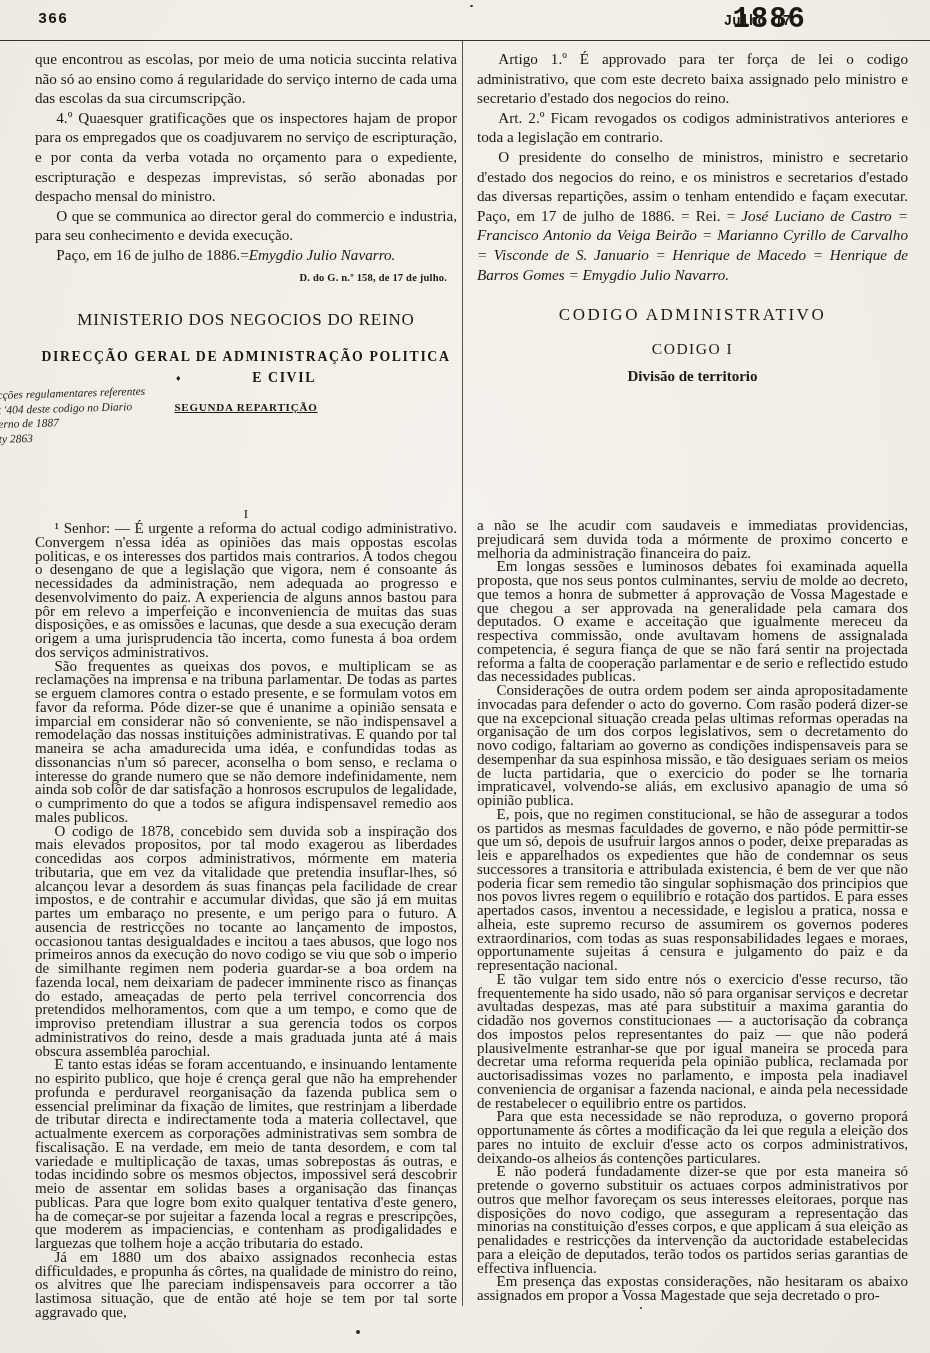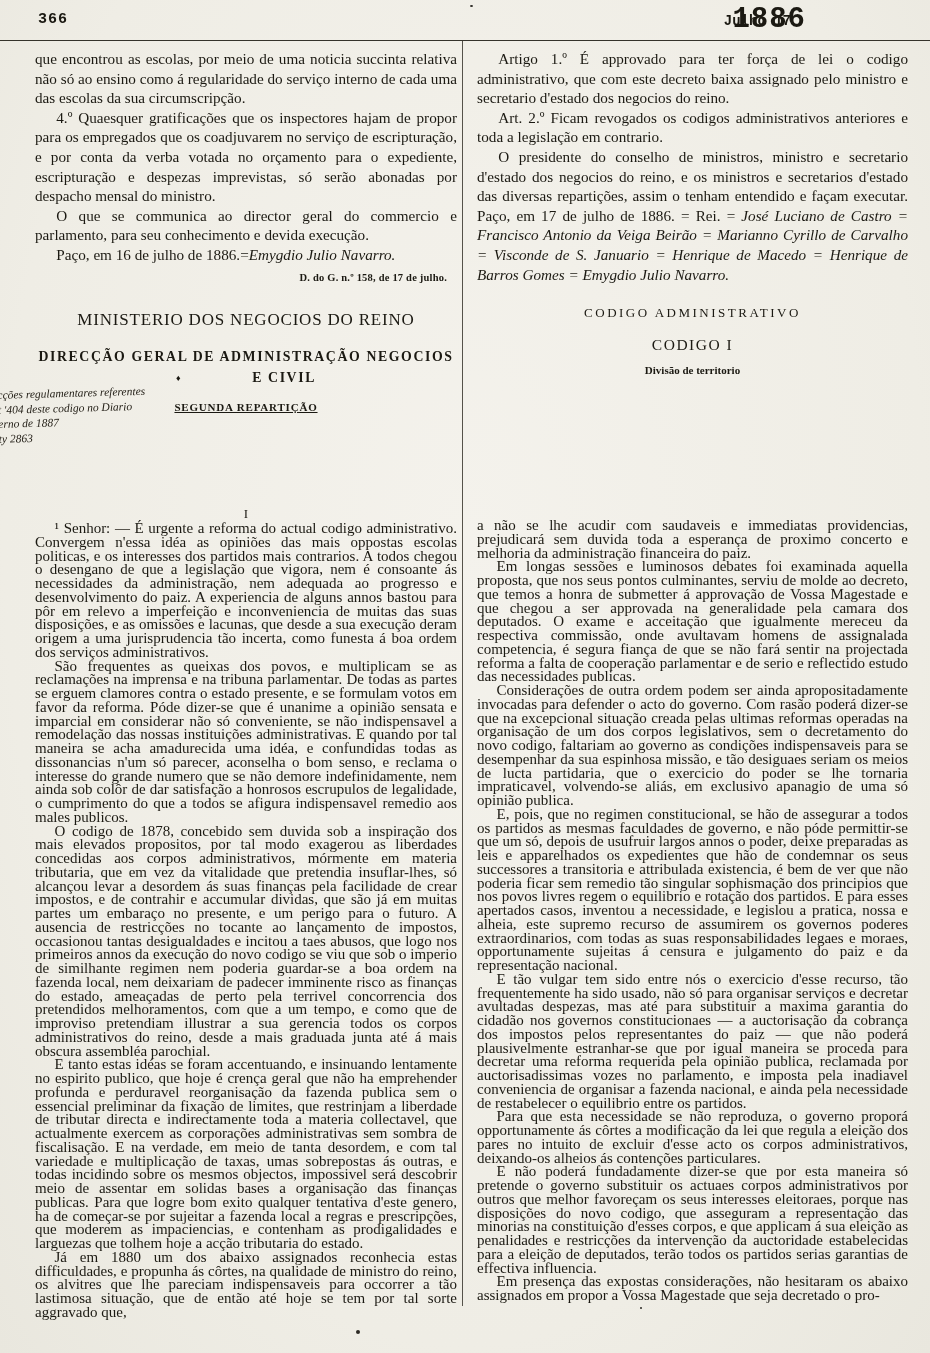--- a/index.html
+++ b/index.html
@@ -32,23 +32,23 @@
 
   .gazette-ref { text-align:right; font-size:10.5px; font-weight:bold; margin:7px 10px 0 0; letter-spacing:0.2px; }
 
   .center { text-align:center; }
   .ministry  { font-size:17px;   letter-spacing:0.8px; margin-top:27px; font-weight:normal; }
   .direction { font-size:13.8px; letter-spacing:1.6px; margin-top:16px; font-weight:bold; line-height:1.55; }
   .ornament  { font-size:9px; vertical-align:middle; margin-right:70px; }
   .repart    { font-size:11px;   letter-spacing:0.8px; margin-top:13px; font-weight:bold;text-decoration:underline; }
   .decree-intro { margin-top:11px; }
 
-  .code-heading { font-size:13px; letter-spacing:2.5px; margin-top:21px; font-weight:normal; }
+  .code-heading { font-size:17px; letter-spacing:2.5px; margin-top:21px; font-weight:normal; }
   .titulo       { font-size:15.5px; letter-spacing:1.5px; margin-top:15px; }
-  .divisao      { font-size:11px; font-weight:bold; margin-top:10px; }
+  .divisao      { font-size:15px; font-weight:bold; margin-top:10px; }
   .art-block    { margin-top:12px; }
 
   .small-text { font-size:15px; line-height:13.75px; text-align:justify; }
   .small-text p { margin:0; text-indent:1.3em; }
   .sec-num { text-align:center; font-size:13px; line-height:14px; margin-bottom:1px; font-weight:normal; }
 
   .marginalia {
     position:absolute; left:-37px; top:336px; width:210px;
     font-style:italic; font-size:11.5px; line-height:14.5px;
     color:#26221a; transform:rotate(-1.6deg);
@@ -69,28 +69,28 @@
   <div class="year">1886</div>
   <div class="datelbl">Julho 17</div>
 </div>
 <div class="top-rule"></div>
 <div class="vrule"></div>
 
 <div class="col col-left-top">
   <div class="body-text cont">
       <p class="report-para">que encontrou as escolas, por meio de uma noticia succinta relativa não só ao ensino como á regularidade do serviço interno de cada uma das escolas da sua circumscripção.</p>
       <p class="report-para">4.º Quaesquer gratificações que os inspectores hajam de propor para os empregados que os coadjuvarem no serviço de escripturação, e por conta da verba votada no orçamento para o expediente, escripturação e despezas imprevistas, só serão abonadas por despacho mensal do ministro.</p>
-      <p class="report-para">O que se communica ao director geral do commercio e parlamento, para seu conhecimento e devida execução.</p>
+      <p class="report-para">O que se communica ao director geral do commercio e industria, para seu conhecimento e devida execução.</p>
     </div>
   <p class="body-text" style="margin:0; text-indent:1.4em;"><span>Paço, em 16 de julho de 1886.=</span><span class="sig">Emygdio Julio Navarro.</span></p>
   <div class="gazette-ref">D. do G. n.º 158, de 17 de julho.</div>
 
   <div class="center ministry">MINISTERIO DOS NEGOCIOS DO REINO</div>
   <div class="center direction">
-    <span>DIRECÇÃO GERAL DE ADMINISTRAÇÃO NEGOCIOS</span><br>
+    <span>DIRECÇÃO GERAL DE ADMINISTRAÇÃO POLITICA</span><br>
     <span class="ornament">♦</span><span>E CIVIL</span>
   </div>
   <div class="center repart">SEGUNDA REPARTIÇÃO</div>
 
   <div class="marginalia">
       <div class="margin-line">cções regulamentares referentes</div>
       <div class="margin-line">t '404 deste codigo no Diario</div>
       <div class="margin-line">erno de 1887</div>
       <div class="margin-line">ty 2863</div>
     </div>
@@ -115,21 +115,21 @@
       <p class="report-para">¹ Senhor: — É urgente a reforma do actual codigo administrativo. Convergem n'essa idéa as opiniões das mais oppostas escolas politicas, e os interesses dos partidos mais contrarios. A todos chegou o desengano de que a legislação que vigora, nem é consoante ás necessidades da administração, nem adequada ao progresso e desenvolvimento do paiz. A experiencia de alguns annos bastou para pôr em relevo a imperfeição e inconveniencia de muitas das suas disposições, e as omissões e lacunas, que desde a sua execução deram origem a uma jurisprudencia tão incerta, como funesta á boa ordem dos serviços administrativos.</p>
       <p class="report-para">São frequentes as queixas dos povos, e multiplicam se as reclamações na imprensa e na tribuna parlamentar. De todas as partes se erguem clamores contra o estado presente, e se formulam votos em favor da reforma. Póde dizer-se que é unanime a opinião sensata e imparcial em considerar não só conveniente, se não indispensavel a remodelação das nossas instituições administrativas. E quando por tal maneira se acha amadurecida uma idéa, e confundidas todas as dissonancias n'um só parecer, aconselha o bom senso, e reclama o interesse do grande numero que se não demore indefinidamente, nem ainda sob colôr de dar satisfação a honrosos escrupulos de legalidade, o cumprimento do que a todos se afigura indispensavel remedio aos males publicos.</p>
       <p class="report-para">O codigo de 1878, concebido sem duvida sob a inspiração dos mais elevados propositos, por tal modo exagerou as liberdades concedidas aos corpos administrativos, mórmente em materia tributaria, que em vez da vitalidade que pretendia insuflar-lhes, só alcançou levar a desordem ás suas finanças pela facilidade de crear impostos, e de contrahir e accumular dividas, que são já em muitas partes um embaraço no presente, e um perigo para o futuro. A ausencia de restricções no tocante ao lançamento de impostos, occasionou tantas desigualdades e incitou a taes abusos, que logo nos primeiros annos da execução do novo codigo se viu que sob o imperio de similhante regimen nem poderia guardar-se a boa ordem na fazenda local, nem deixariam de padecer imminente risco as finanças do estado, ameaçadas de perto pela terrivel concorrencia dos pretendidos melhoramentos, com que a um tempo, e como que de improviso pretendiam illustrar a sua gerencia todos os corpos administrativos do reino, desde a mais graduada junta até á mais obscura assembléa parochial.</p>
       <p class="report-para">E tanto estas idéas se foram accentuando, e insinuando lentamente no espirito publico, que hoje é crença geral que não ha emprehender profunda e perduravel reorganisação da fazenda publica sem o essencial preliminar da fixação de limites, que restrinjam a liberdade de tributar directa e indirectamente toda a materia collectavel, que actualmente exercem as corporações administrativas sem sombra de fiscalisação. E na verdade, em meio de tanta desordem, e com tal variedade e multiplicação de taxas, umas sobrepostas ás outras, e todas incidindo sobre os mesmos objectos, impossivel será descobrir meio de assentar em solidas bases a organisação das finanças publicas. Para que logre bom exito qualquer tentativa d'este genero, ha de começar-se por sujeitar a fazenda local a regras e prescripções, que moderem as impaciencias, e contenham as prodigalidades e larguezas que tolhem hoje a acção tributaria do estado.</p>
       <p class="report-para">Já em 1880 um dos abaixo assignados reconhecia estas difficuldades, e propunha ás côrtes, na qualidade de ministro do reino, os alvitres que lhe pareciam indispensaveis para occorrer a tão lastimosa situação, que de então até hoje se tem por tal sorte aggravado que,</p>
     </div>
 </div>
 
 <div class="col col-right-bot">
   <div class="small-text cont">
-      <p class="report-para">a não se lhe acudir com saudaveis e immediatas providencias, prejudicará sem duvida toda a esperança de proximo concerto e melhoria da administração financeira do paiz.</p>
+      <p class="report-para">a não se lhe acudir com saudaveis e immediatas providencias, prejudicará sem duvida toda a mórmente de proximo concerto e melhoria da administração financeira do paiz.</p>
       <p class="report-para">Em longas sessões e luminosos debates foi examinada aquella proposta, que nos seus pontos culminantes, serviu de molde ao decreto, que temos a honra de submetter á approvação de Vossa Magestade e que chegou a ser approvada na generalidade pela camara dos deputados. O exame e acceitação que igualmente mereceu da respectiva commissão, onde avultavam homens de assignalada competencia, é segura fiança de que se não fará sentir na projectada reforma a falta de cooperação parlamentar e de serio e reflectido estudo das necessidades publicas.</p>
       <p class="report-para">Considerações de outra ordem podem ser ainda apropositadamente invocadas para defender o acto do governo. Com rasão poderá dizer-se que na excepcional situação creada pelas ultimas reformas operadas na organisação de um dos corpos legislativos, sem o decretamento do novo codigo, faltariam ao governo as condições indispensaveis para se desempenhar da sua espinhosa missão, e tão desiguaes seriam os meios de lucta partidaria, que o exercicio do poder se lhe tornaria impraticavel, volvendo-se aliás, em exclusivo apanagio de uma só opinião publica.</p>
       <p class="report-para">E, pois, que no regimen constitucional, se hão de assegurar a todos os partidos as mesmas faculdades de governo, e não póde permittir-se que um só, depois de usufruir largos annos o poder, deixe preparadas as leis e apparelhados os expedientes que hão de condemnar os seus successores a transitoria e attribulada existencia, é bem de ver que não poderia ficar sem remedio tão singular sophismação dos principios que nos povos livres regem o equilibrio e rotação dos partidos. E para esses apertados casos, inventou a necessidade, e legislou a pratica, nossa e alheia, este supremo recurso de assumirem os governos poderes extraordinarios, com todas as suas responsabilidades legaes e moraes, opportunamente sujeitas á censura e julgamento do paiz e da representação nacional.</p>
       <p class="report-para">E tão vulgar tem sido entre nós o exercicio d'esse recurso, tão frequentemente ha sido usado, não só para organisar serviços e decretar avultadas despezas, mas até para substituir a maxima garantia do cidadão nos governos constitucionaes — a auctorisação da cobrança dos impostos pelos representantes do paiz — que não poderá plausivelmente estranhar-se que por igual maneira se proceda para decretar uma reforma requerida pela opinião publica, reclamada por auctorisadissimas vozes no parlamento, e imposta pela inadiavel conveniencia de organisar a fazenda nacional, e ainda pela necessidade de restabelecer o equilibrio entre os partidos.</p>
       <p class="report-para">Para que esta necessidade se não reproduza, o governo proporá opportunamente ás côrtes a modificação da lei que regula a eleição dos pares no intuito de excluir d'esse acto os corpos administrativos, deixando-os alheios ás contenções particulares.</p>
       <p class="report-para">E não poderá fundadamente dizer-se que por esta maneira só pretende o governo substituir os actuaes corpos administrativos por outros que melhor favoreçam os seus interesses eleitoraes, porque nas disposições do novo codigo, que asseguram a representação das minorias na constituição d'esses corpos, e que applicam á sua eleição as penalidades e restricções da intervenção da auctoridade estabelecidas para a eleição de deputados, terão todos os partidos serias garantias de effectiva influencia.</p>
       <p class="report-para">Em presença das expostas considerações, não hesitaram os abaixo assignados em propor a Vossa Magestade que seja decretado o pro-</p>
     </div>
 </div>
 

